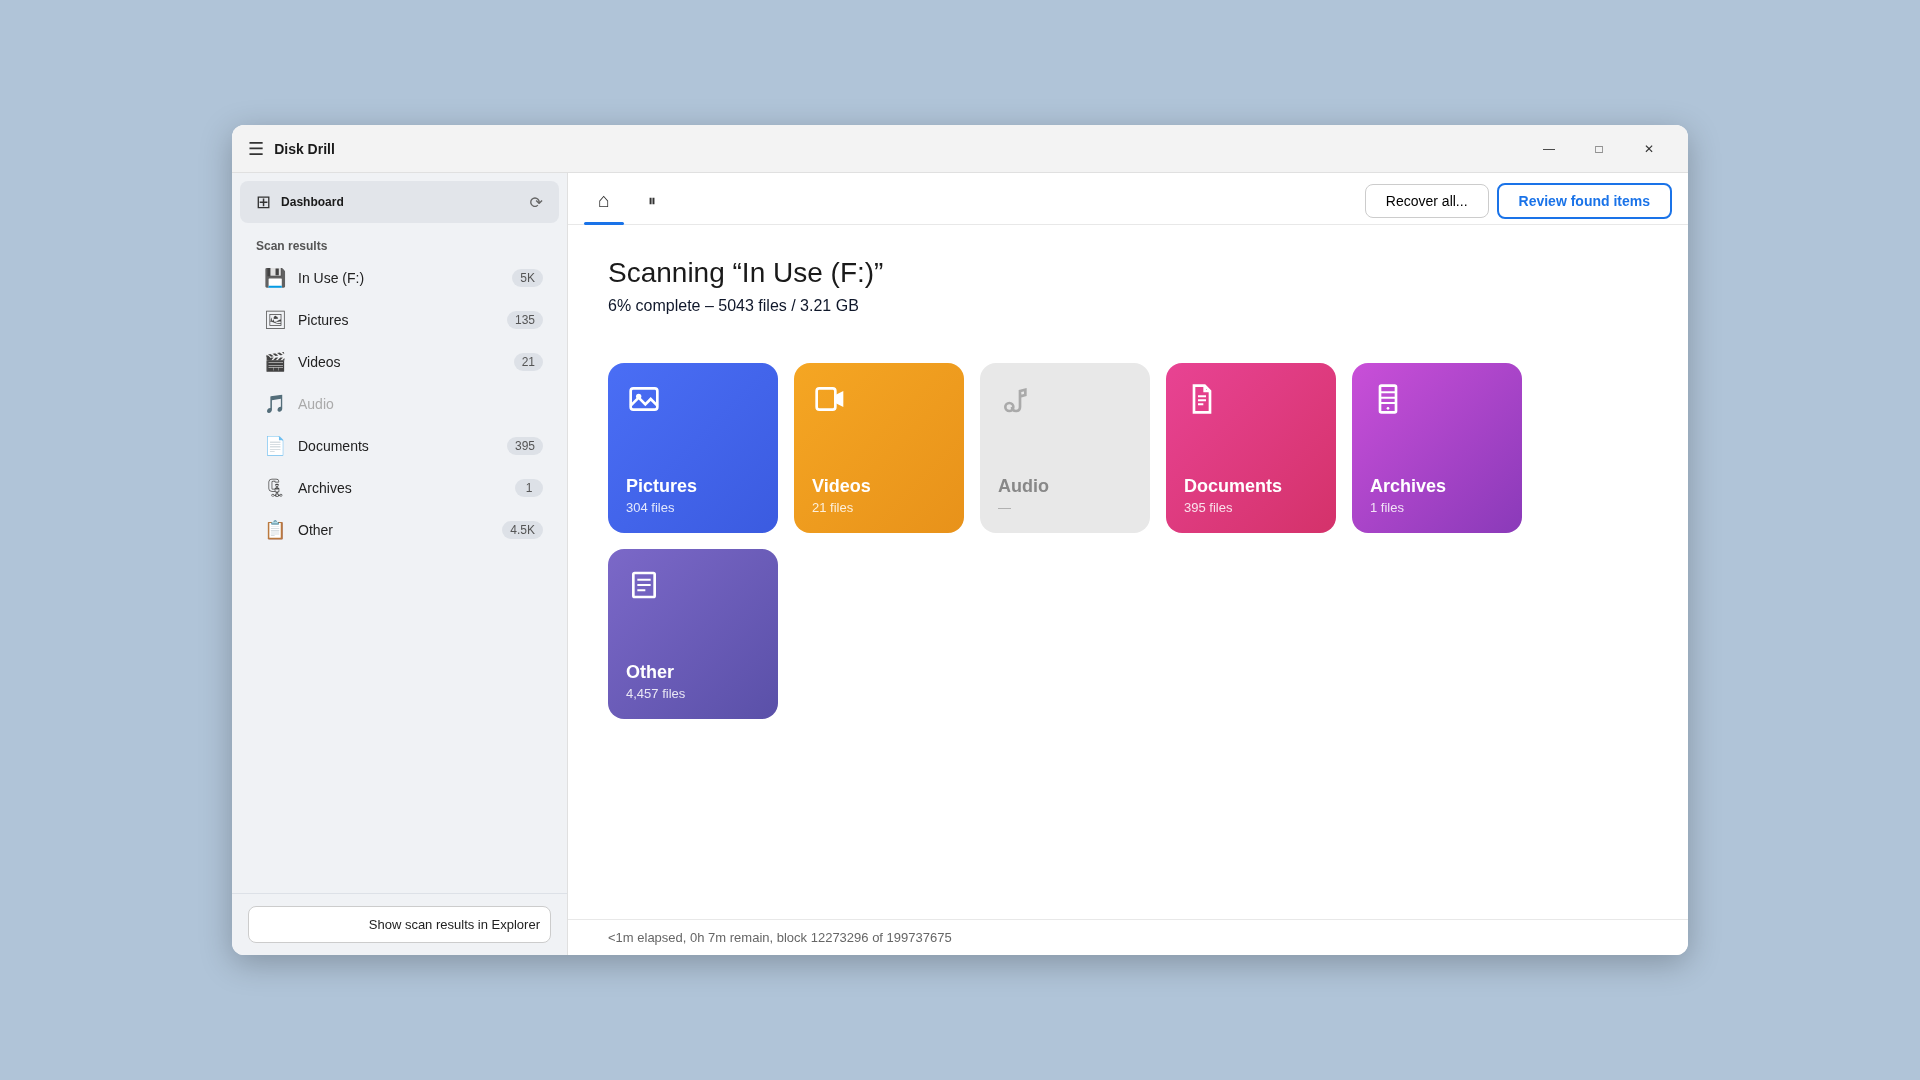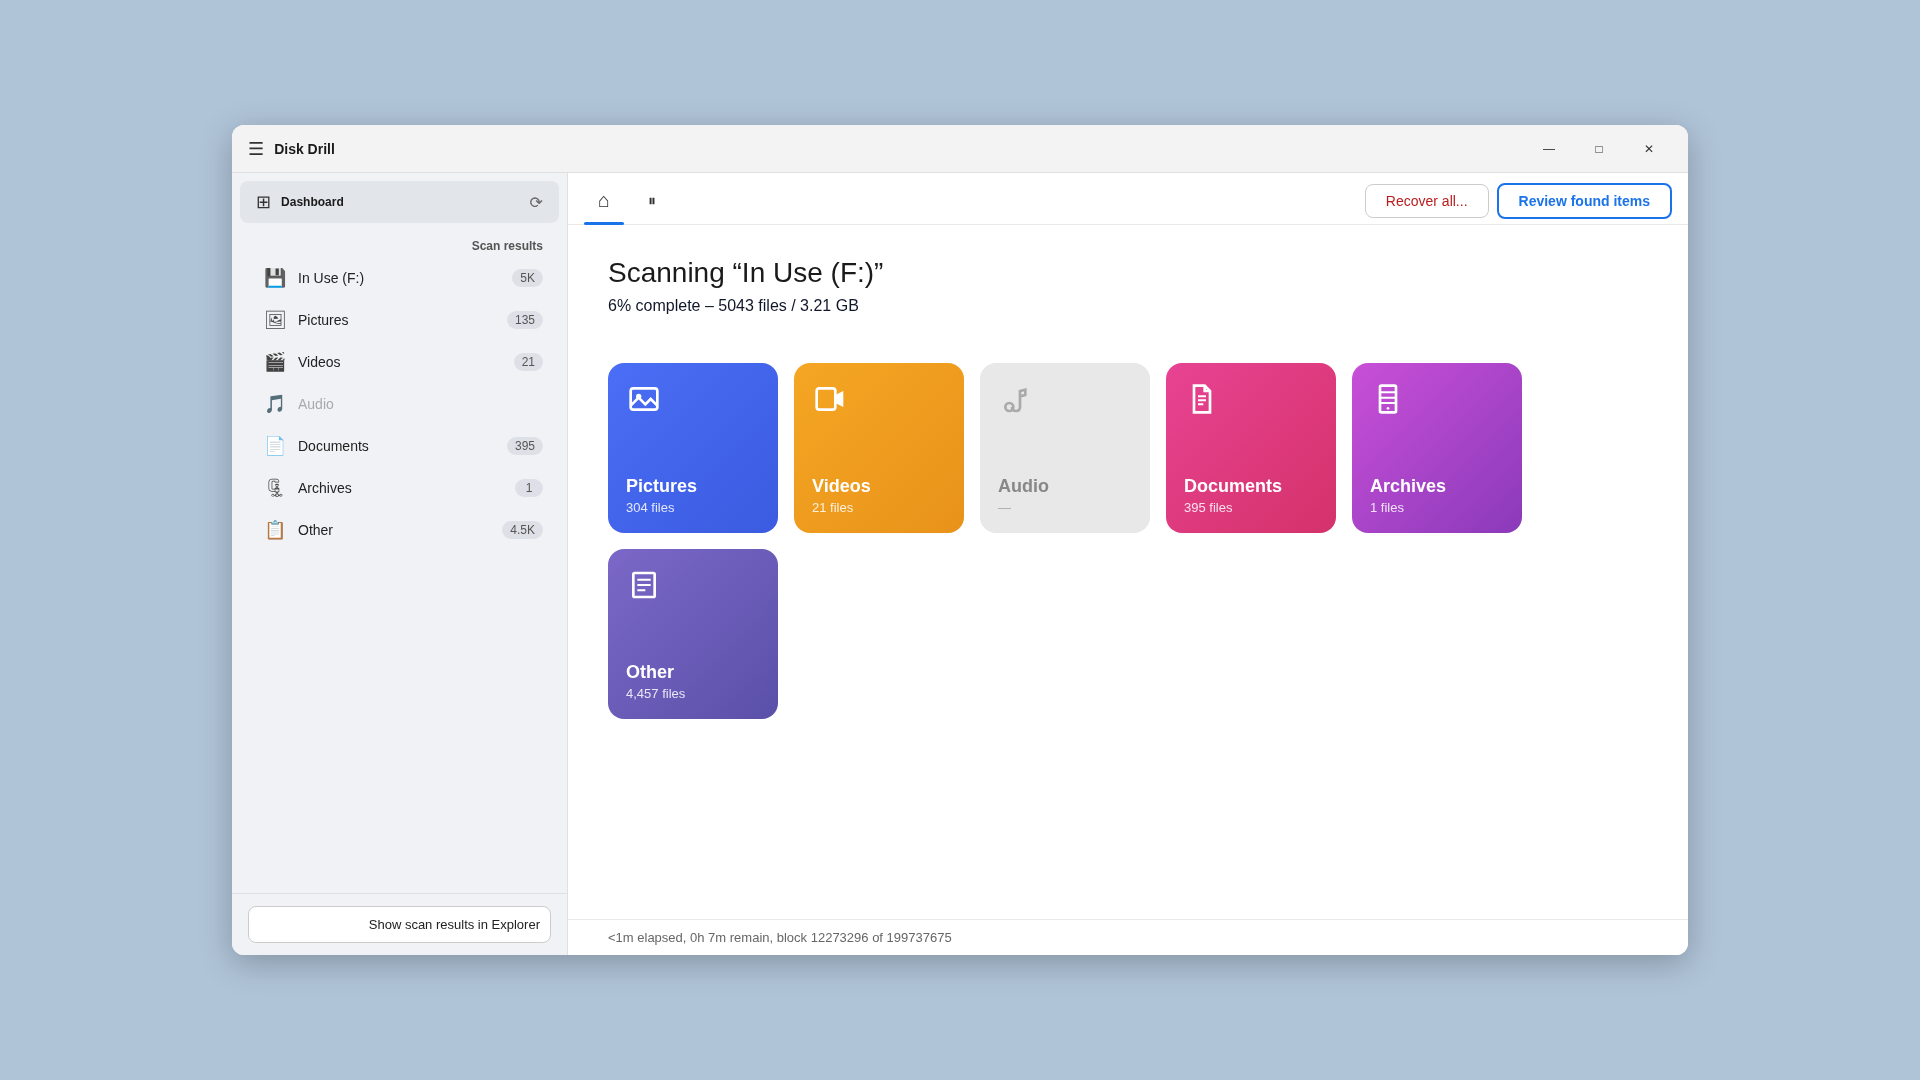--- a/index.html
+++ b/index.html
@@ -108,21 +108,20 @@
       color: #666;
       animation: spin 1.5s linear infinite;
     }
     @keyframes spin { from { transform: rotate(0deg); } to { transform: rotate(360deg); } }
     .scan-results-label {
       font-size: 12px;
       font-weight: 600;
       color: #555;
       padding: 8px 24px 4px 24px;
       text-transform: none;
-      text-align: right;
     }
     .sidebar-item {
       display: flex;
       align-items: center;
       padding: 10px 16px 10px 24px;
       cursor: pointer;
       border-radius: 6px;
       margin: 0 8px;
       gap: 12px;
     }
@@ -205,21 +204,21 @@
       border-radius: 2px;
     }
     .toolbar-spacer { flex: 1; }
     .recover-all-btn {
       padding: 8px 20px;
       border: 1px solid #ccc;
       border-radius: 8px;
       background: #fff;
       font-size: 14px;
       cursor: pointer;
-      color: #b91c1c;
+      color: #000000;
     }
     .review-btn {
       padding: 8px 20px;
       border: 2px solid #1a73e8;
       border-radius: 8px;
       background: #fff;
       font-size: 14px;
       cursor: pointer;
       color: #1a73e8;
       font-weight: 600;

